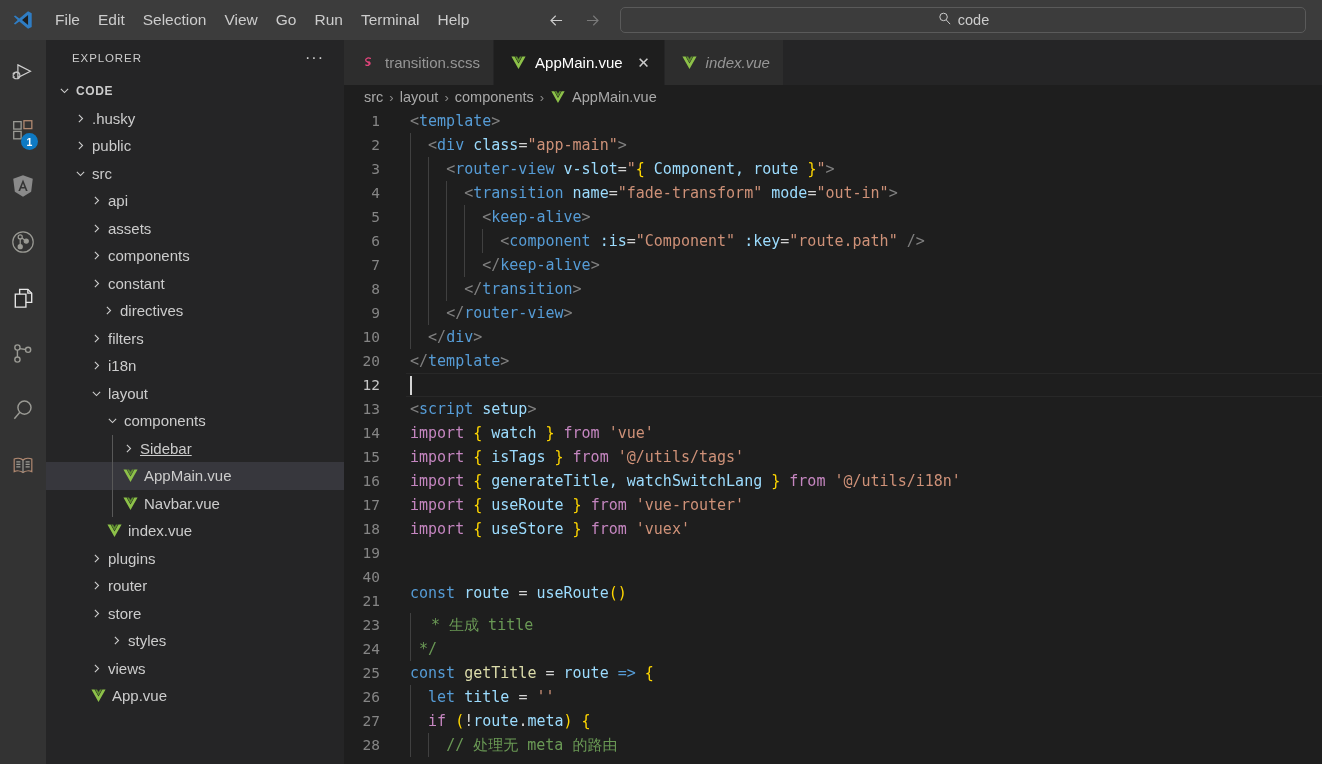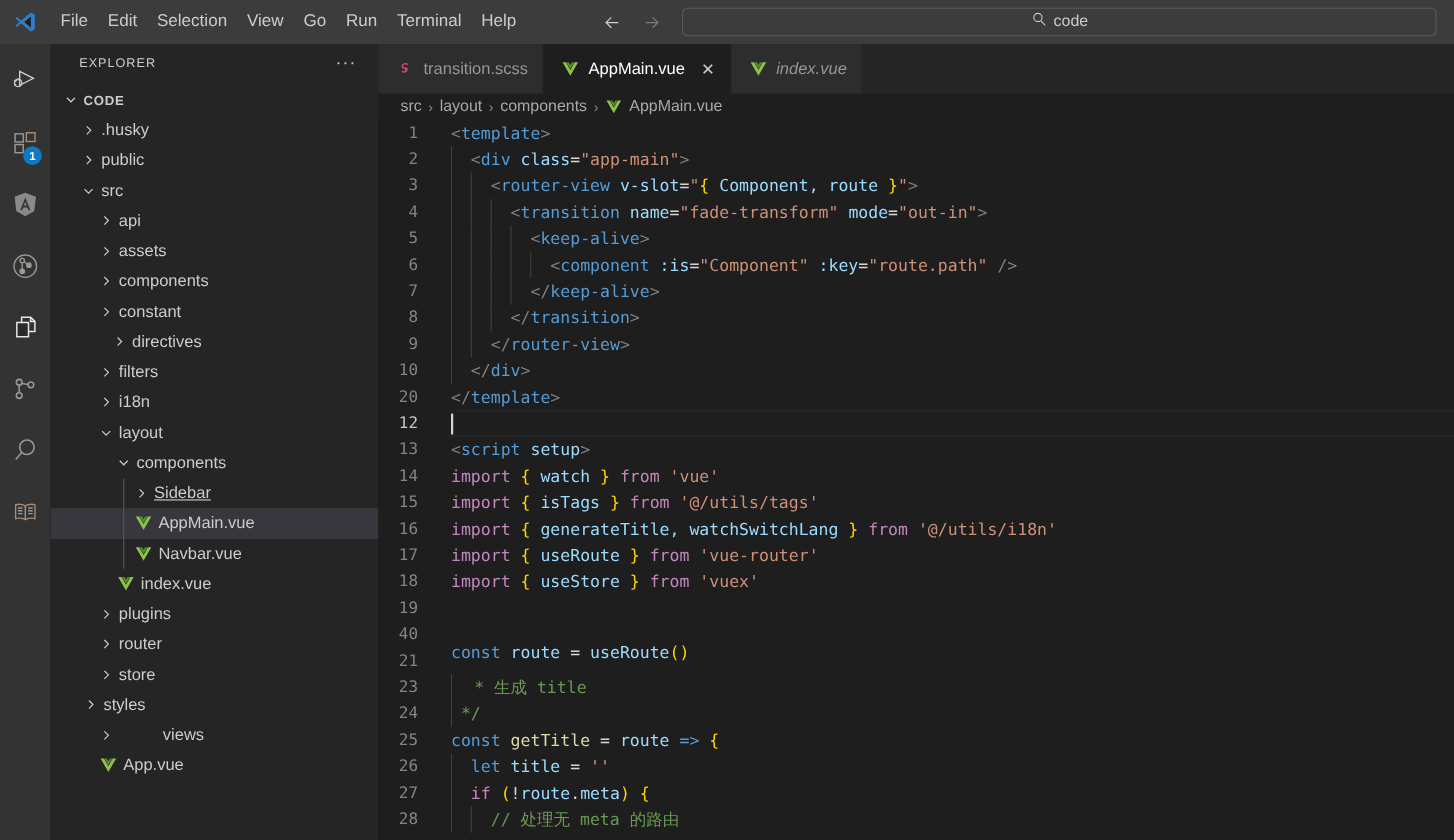--- a/index.html
+++ b/index.html
@@ -497,31 +497,31 @@
             <div style="display: flex; align-items: center; padding-left: 42px;">
               <span class="chev">
                 <svg width="13" height="13" viewBox="0 0 16 16" fill="none" stroke="#cccccc" stroke-width="1.35">
                   <path d="M6 3.5 L10.5 8 L6 12.5"></path>
                 </svg>
               </span>
               <span class="label">store</span>
             </div>
           </div>
           <div class="tree-row">
-            <div style="display: flex; align-items: center; padding-left: 28px;">
+            <div style="display: flex; align-items: center; padding-left: 62px;">
               <span class="chev">
                 <svg width="13" height="13" viewBox="0 0 16 16" fill="none" stroke="#cccccc" stroke-width="1.35">
                   <path d="M6 3.5 L10.5 8 L6 12.5"></path>
                 </svg>
               </span>
               <span class="label">styles</span>
             </div>
           </div>
           <div class="tree-row">
-            <div style="display: flex; align-items: center; padding-left: 42px; gap: 40px;">
+            <div style="display: flex; align-items: center; padding-left: 42px;">
               <span class="chev">
                 <svg width="13" height="13" viewBox="0 0 16 16" fill="none" stroke="#cccccc" stroke-width="1.35">
                   <path d="M6 3.5 L10.5 8 L6 12.5"></path>
                 </svg>
               </span>
               <span class="label">views</span>
             </div>
           </div>
           <div class="tree-row">
             <div style="display: flex; align-items: center; padding-left: 42px;">

